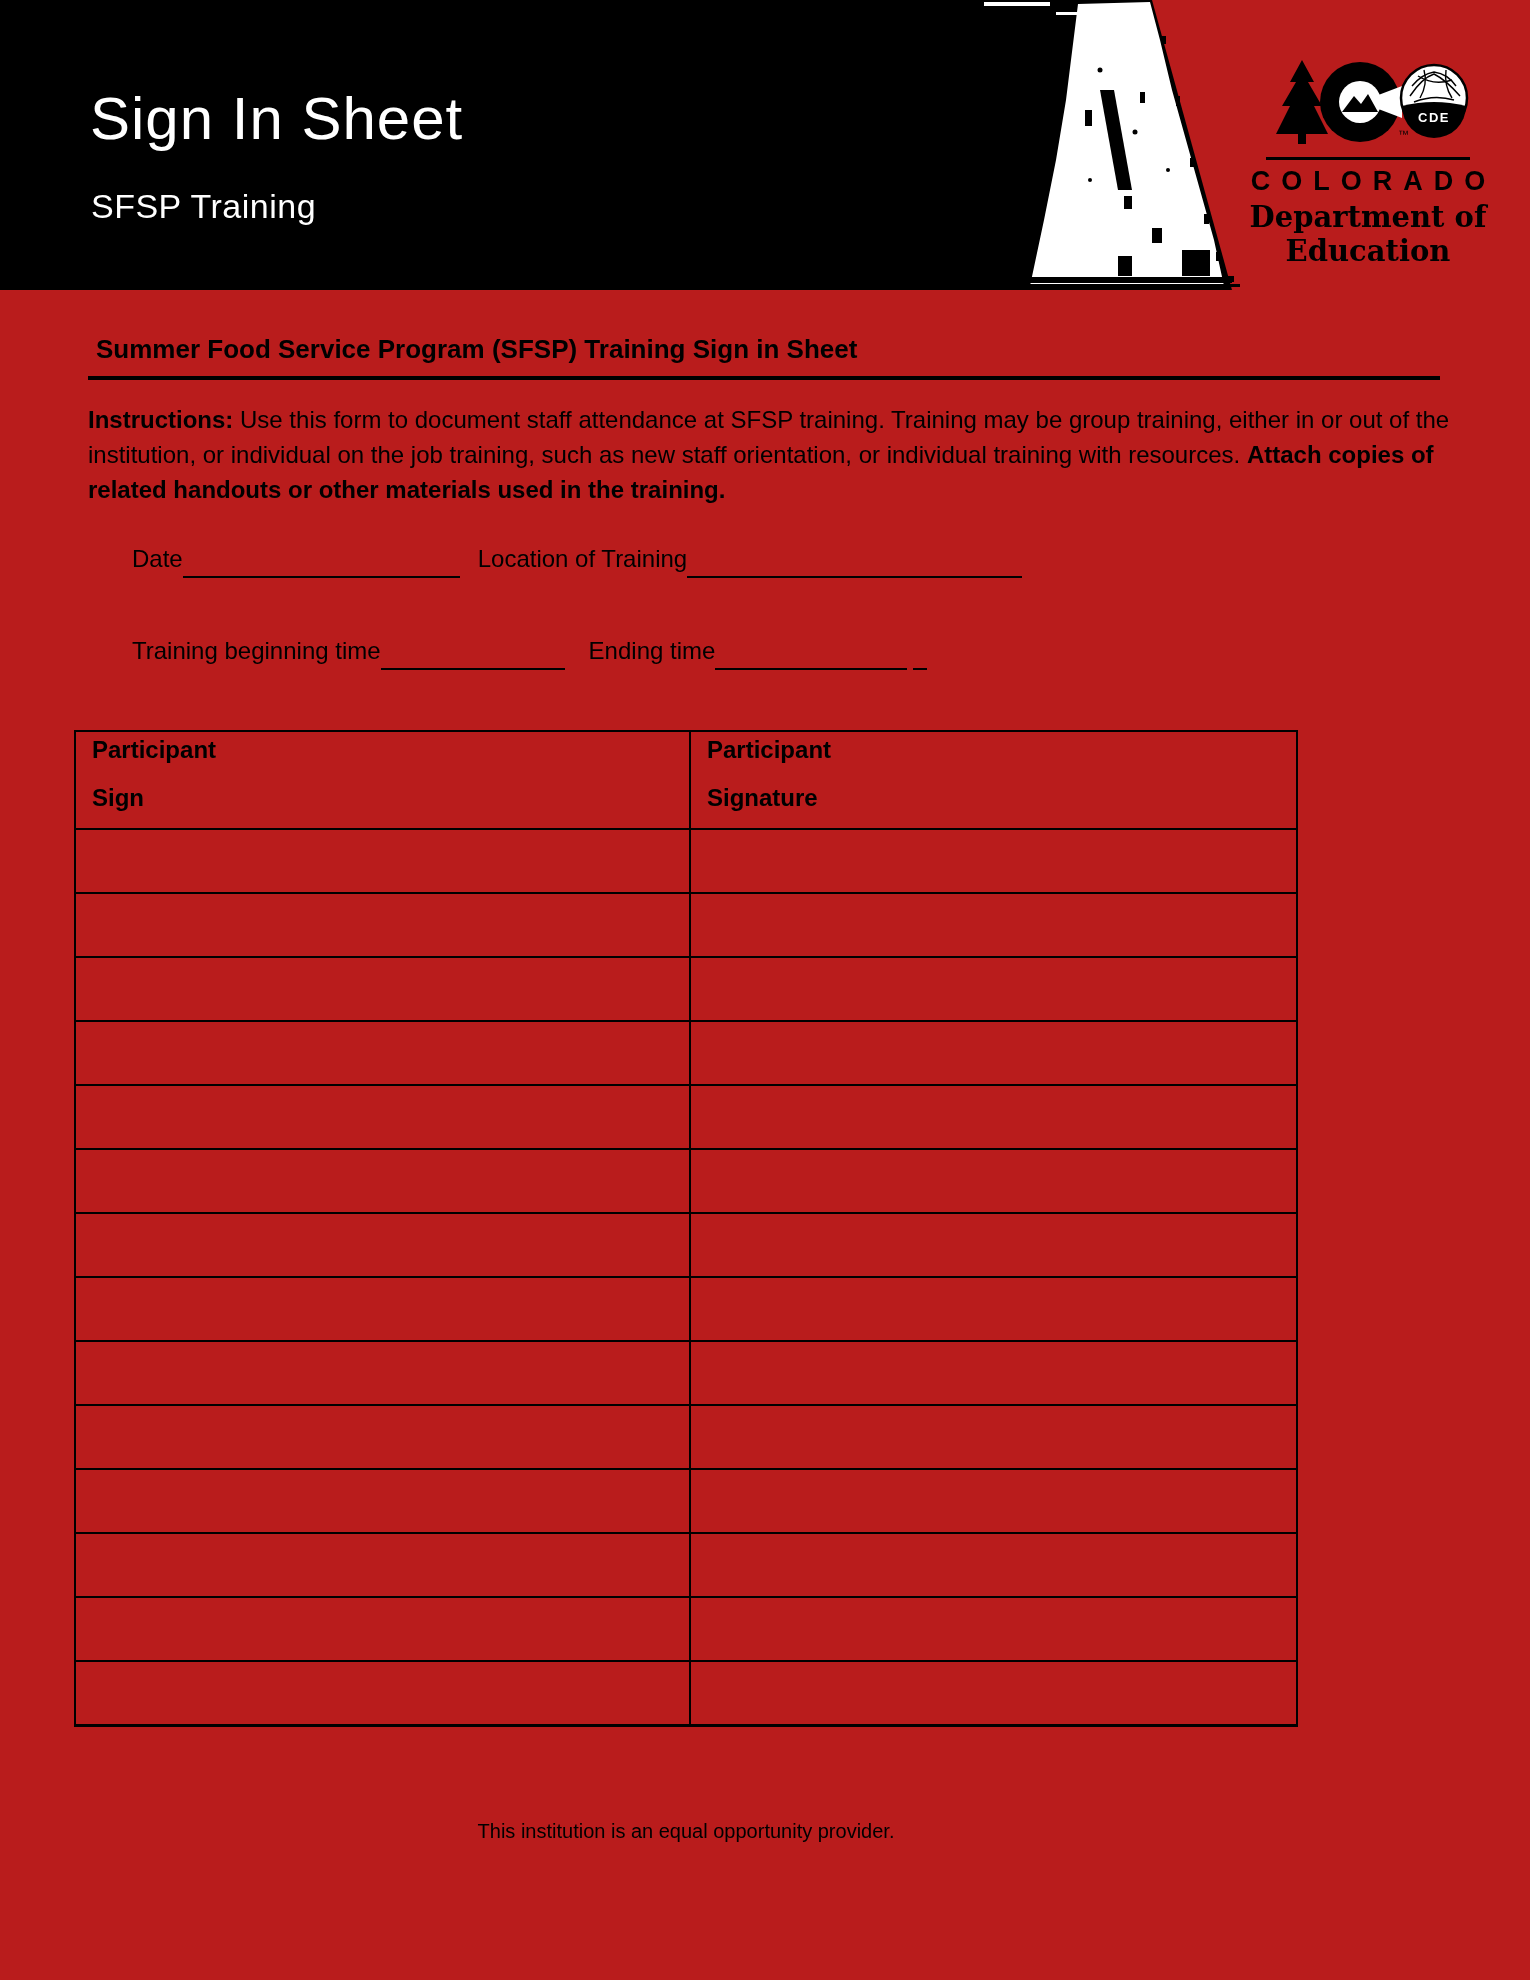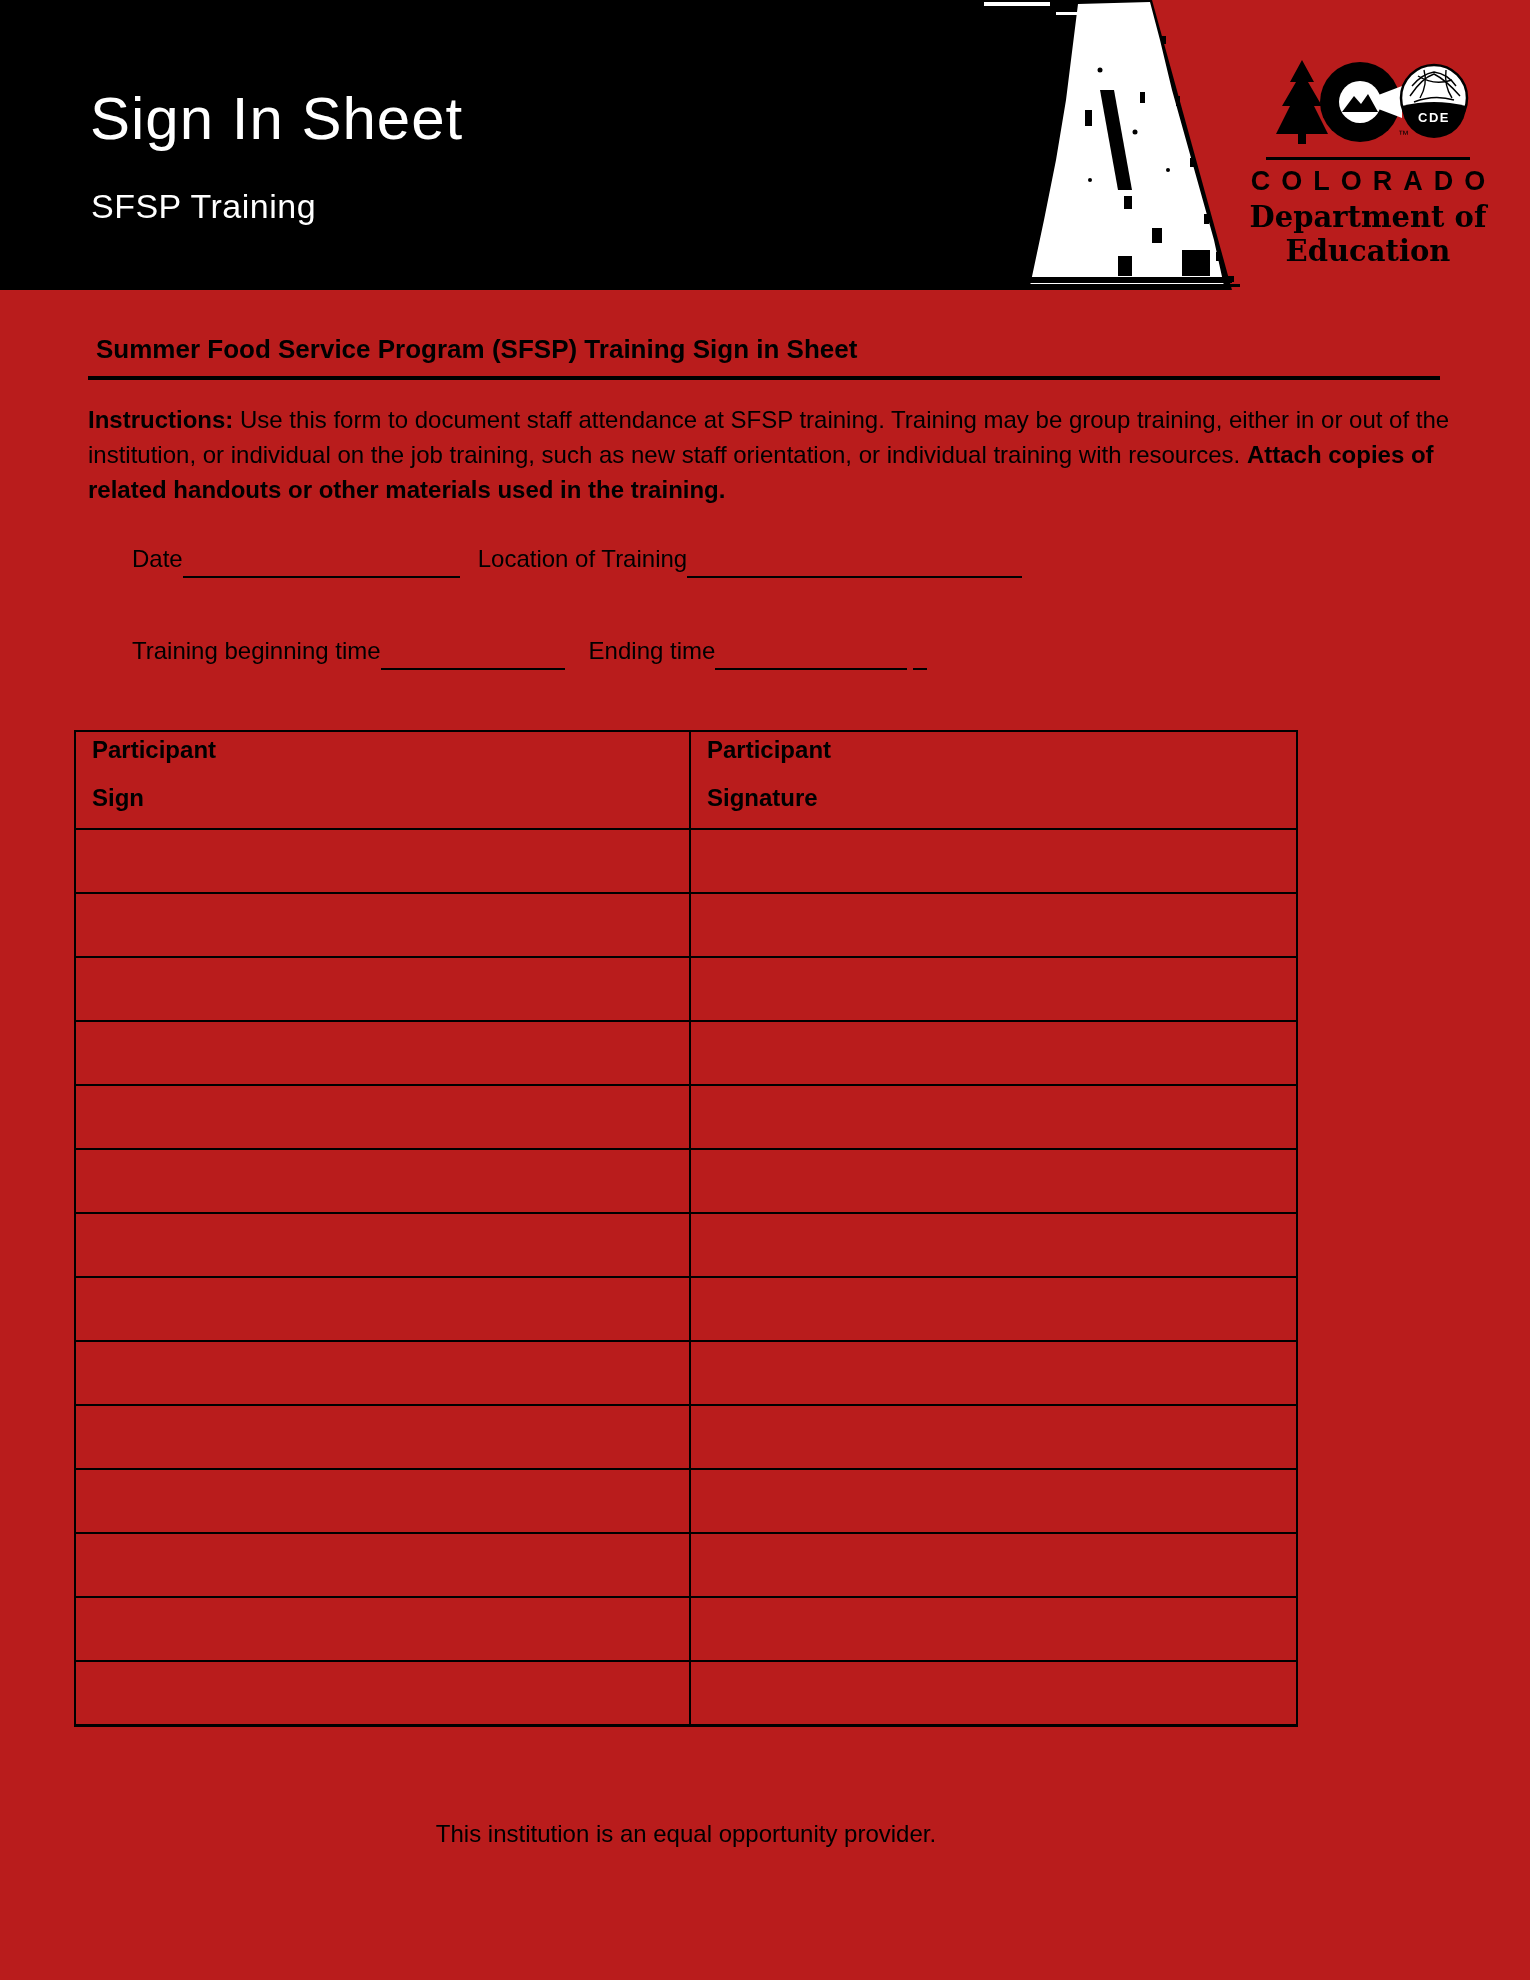--- a/index.html
+++ b/index.html
@@ -62,21 +62,21 @@
   .signin-table col.c1{width:615px;}
   .signin-table th,.signin-table td{
     border:2px solid #000;padding:0 16px;vertical-align:top;text-align:left;
   }
   .signin-table th{height:92px;font-size:24px;font-weight:700;padding-top:4px;}
   .signin-table th .hline{line-height:28px;}
   .signin-table th .hline.first{margin-bottom:20px;}
   .signin-table td{height:62px;}
   .signin-table tr:last-child td{border-bottom:3px solid #000;}
   
-  .footer{position:absolute;left:74px;top:1820px;width:1224px;text-align:center;font-size:24px;}
+  .footer{position:absolute;left:74px;top:1820px;width:1224px;text-align:center;font-size:20px;}
 </style>
 </head>
 <body>
 
 <div class="page">
 
   <svg class="banner-art" viewBox="0 0 1530 290" preserveAspectRatio="none" aria-hidden="true">
     <polygon fill="#000" points="0,0 1152,0 1232,290 0,290"></polygon>
 
     <polygon fill="#fff" points="1078,4 1150,2 1160,40 1172,90 1186,140 1200,190 1214,240 1224,286 1030,286 1044,220 1056,160 1066,100"></polygon>

